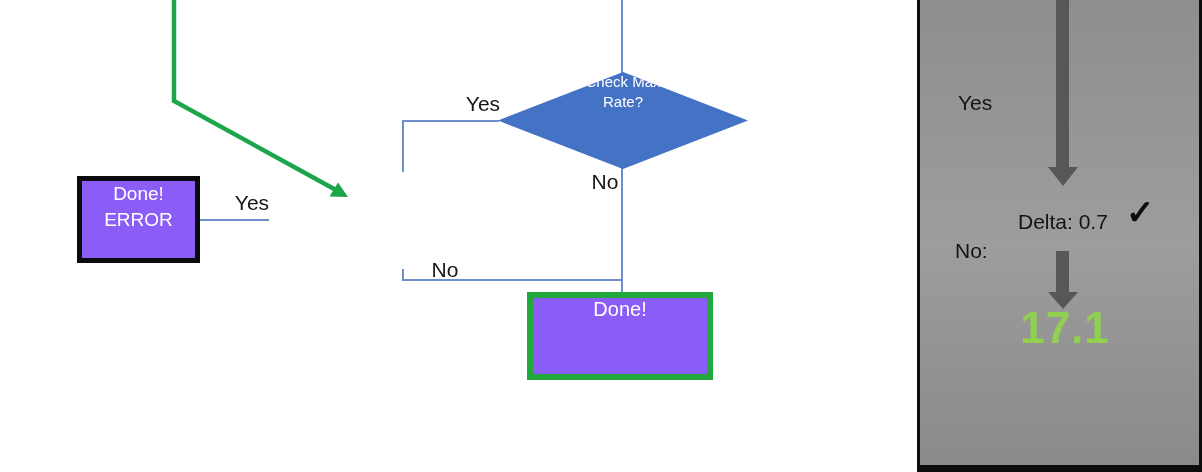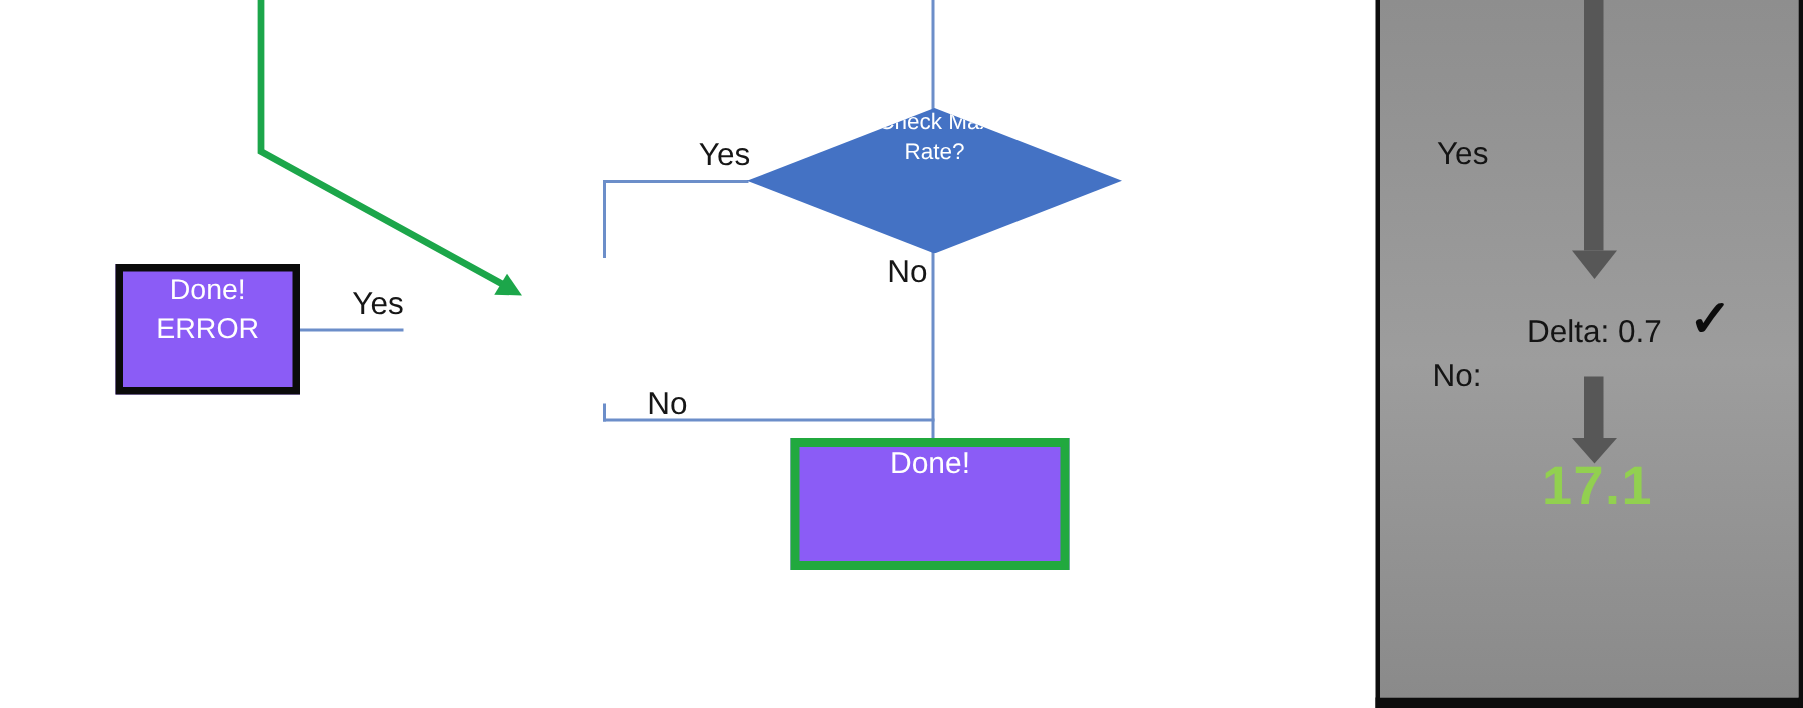--- a/index.html
+++ b/index.html
@@ -58,21 +58,21 @@
   .panel-text { position: absolute; color: #141414; font-size: 21px; }
   .gray-arrow-shaft { position: absolute; width: 13px; background: #575757; }
   .gray-arrow-head {
     position: absolute; width: 0; height: 0;
     border-left: 15px solid transparent; border-right: 15px solid transparent;
     border-top: 19px solid #575757;
   }
   #panel-check { position: absolute; left: 206px; top: 192px;
     color: #0c0c0c; font-size: 34px; font-weight: 700; }
   #panel-result { position: absolute; left: 85px; top: 303px; width: 120px;
-    text-align: center; color: #92d050; font-size: 36px; font-weight: 700;
+    text-align: center; color: #92d050; font-size: 44px; font-weight: 700;
     letter-spacing: 1px; }
 
   svg { position: absolute; pointer-events: none; }
 </style>
 </head>
 <body>
 
 <div id="canvas">
 
   <div class="conn" style="left:621px; top:0; width:2px; height:73px;"></div>

